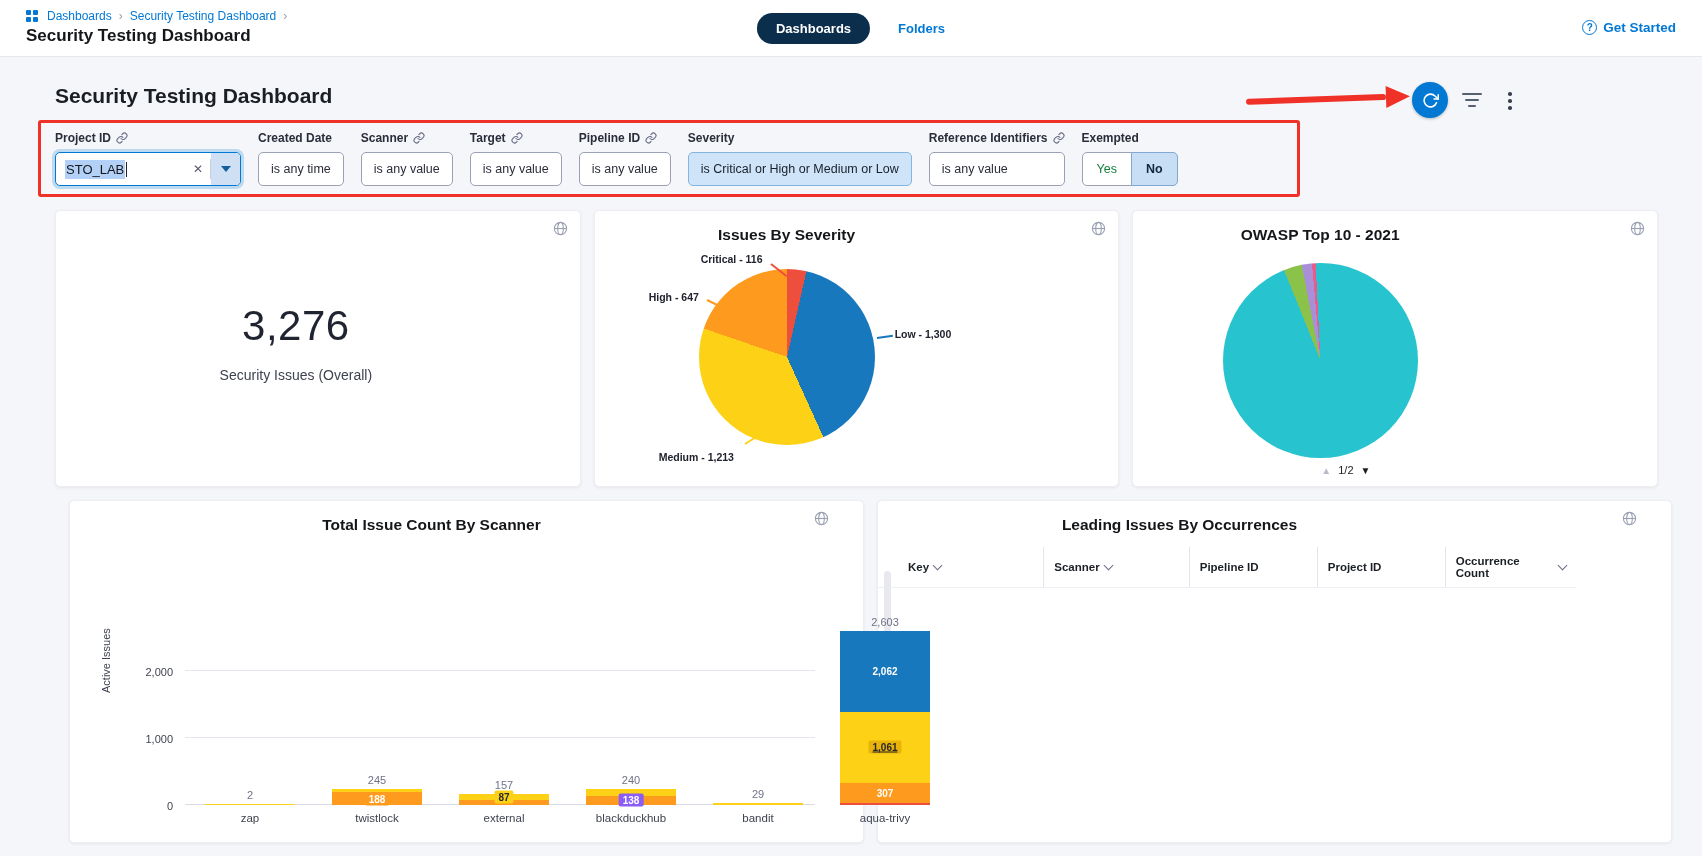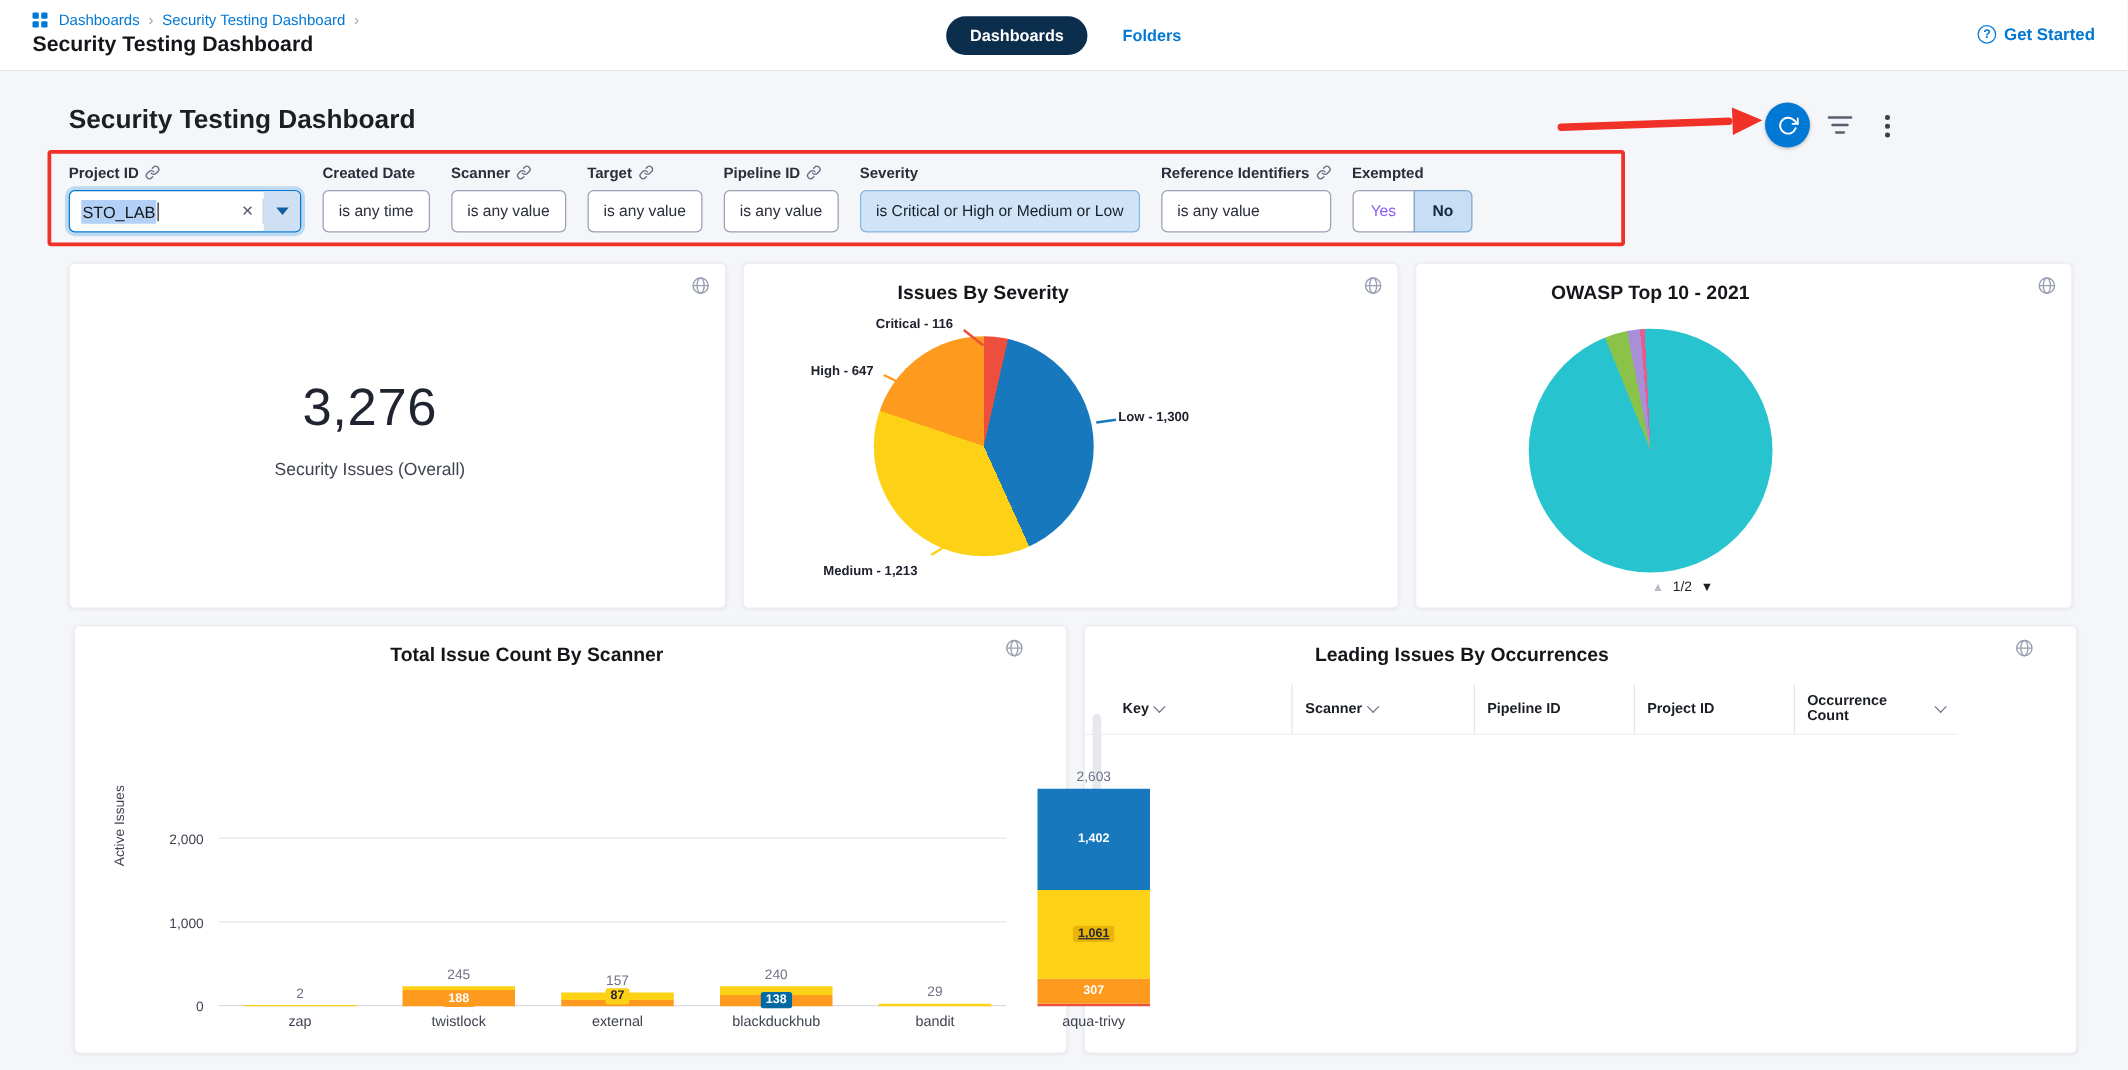--- a/index.html
+++ b/index.html
@@ -35,33 +35,33 @@
   .fbtn.active { background:#cfe4f8; border-color:#84b4e0; color:#17202b; }
   .combobox { width:186px; height:34px; background:#fff; border:1px solid #0278d5; box-shadow:0 0 0 3px rgba(2,120,213,.22); border-radius:5px; display:flex; align-items:center; overflow:hidden; }
   .combo-text { flex:1; padding-left:9px; font-size:13px; color:#14161a; display:flex; align-items:center; }
   .combo-text .sel { background:#b3d1f6; padding:2px 1px; }
   .text-cursor { display:inline-block; width:1px; height:15px; background:#222; margin-left:1px; }
   .combo-clear { width:24px; text-align:center; color:#565b6e; font-size:12px; cursor:pointer; }
   .combo-sep { width:1px; height:20px; background:#c9cede; }
   .combo-caret { width:29px; align-self:stretch; background:#cfe0f4; display:flex; align-items:center; justify-content:center; cursor:pointer; }
   .caret-tri { width:0; height:0; border-left:5px solid transparent; border-right:5px solid transparent; border-top:6px solid #125e9e; }
   .segmented { display:flex; }
-  .seg { height:34px; padding:0 14px; font-size:12.5px; display:flex; align-items:center; background:#fff; border:1px solid #9ba0b4; color:#8b5cf6; cursor:pointer; }
+  .seg { height:34px; padding:0 14px; font-size:12.5px; display:flex; align-items:center; background:#fff; border:1px solid #9ba0b4; color:#15803d; cursor:pointer; }
   .seg.yes { border-radius:5px 0 0 5px; }
   .seg.no { border-radius:0 5px 5px 0; margin-left:-1px; background:#c7def5; border-color:#7fa8d2; color:#12263c; font-weight:700; }
 
   
   .annotation-box { position:absolute; left:38px; top:120px; width:1262px; height:77px; border:3px solid #f03127; border-radius:3px; z-index:40; pointer-events:none; }
   .annotation-arrow { position:absolute; left:1246px; top:88px; width:164px; height:22px; z-index:41; transform:rotate(-2deg); pointer-events:none; }
   .arrow-shaft { position:absolute; left:0; top:8px; width:140px; height:6px; background:#f03127; border-radius:3px; }
   .arrow-head { position:absolute; right:0; top:0; width:0; height:0; border-left:24px solid #f03127; border-top:11px solid transparent; border-bottom:11px solid transparent; }
 
   
   .row1 { position:absolute; left:55px; top:210px; width:1603px; height:277px; display:flex; gap:13px; }
-  .row2 { position:absolute; left:59px; top:500px; width:1603px; height:343px; display:flex; gap:13px; }
+  .row2 { position:absolute; left:69px; top:500px; width:1603px; height:343px; display:flex; gap:13px; }
   .card { position:relative; flex:1; background:#fff; border:1px solid #ededf2; border-radius:5px; box-shadow:0 1px 3px rgba(40,41,61,.07); }
   .globe { position:absolute; top:10px; right:12px; cursor:pointer; z-index:3; }
   .card-title { margin-top:15px; text-align:center; font-size:15.5px; font-weight:700; color:#14161a; }
 
   
   .overall-wrap { height:100%; display:flex; flex-direction:column; align-items:center; justify-content:center; gap:17px; padding-right:44px; margin-top:-6px; }
   .overall-value { font-size:42px; font-weight:500; color:#1f2430; letter-spacing:.5px; }
   .overall-label { font-size:14px; color:#3f4350; }
 
   
@@ -355,21 +355,21 @@
                 <div class="bar-seg" style="height: 5.829px; background: rgb(252, 209, 22);">
                   <span class="seg-label dark" style="background: rgb(252, 209, 22);">87</span>
                 </div>
               </div>
               <div class="bar-xlabel">external</div>
             </div>
             <div class="bar-col">
               <div class="bar-total">240</div>
               <div class="bar-stack">
                 <div class="bar-seg" style="height: 9.246px; background: rgb(254, 154, 30);">
-                  <span class="seg-label" style="background: #0369a1;">138</span>
+                  <span class="seg-label" style="background: #8b5cf6;">138</span>
                 </div>
                 <div class="bar-seg" style="height: 6.834px; background: rgb(252, 209, 22);"></div>
               </div>
               <div class="bar-xlabel">blackduckhub</div>
             </div>
             <div class="bar-col">
               <div class="bar-total">29</div>
               <div class="bar-stack">
                 <div class="bar-seg" style="height: 1.943px; background: rgb(252, 209, 22);"></div>
               </div>
@@ -379,21 +379,21 @@
               <div class="bar-total">2,603</div>
               <div class="bar-stack">
                 <div class="bar-seg" style="height: 1.809px; background: rgb(238, 79, 61);"></div>
                 <div class="bar-seg" style="height: 20.569px; background: rgb(254, 154, 30);">
                   <span class="seg-label" style="background: rgb(254, 154, 30);">307</span>
                 </div>
                 <div class="bar-seg" style="height: 71.087px; background: rgb(252, 209, 22);">
                   <span class="seg-label dark" style="background: #eab308; text-decoration: underline;">1,061</span>
                 </div>
                 <div class="bar-seg" style="height: 80.936px; background: rgb(24, 120, 190);">
-                  <span class="seg-label" style="background: rgb(24, 120, 190);">1,402</span>
+                  <span class="seg-label" style="background: rgb(24, 120, 190);">2,062</span>
                 </div>
               </div>
               <div class="bar-xlabel">aqua-trivy</div>
             </div>
           </div>
       <div class="gridline zero" style="bottom: 0px;"></div>
           <div class="ytick" style="bottom: -7px;">0</div>
           <div class="gridline" style="bottom: 67px;"></div>
           <div class="ytick" style="bottom: 60px;">1,000</div>
           <div class="gridline" style="bottom: 134px;"></div>

